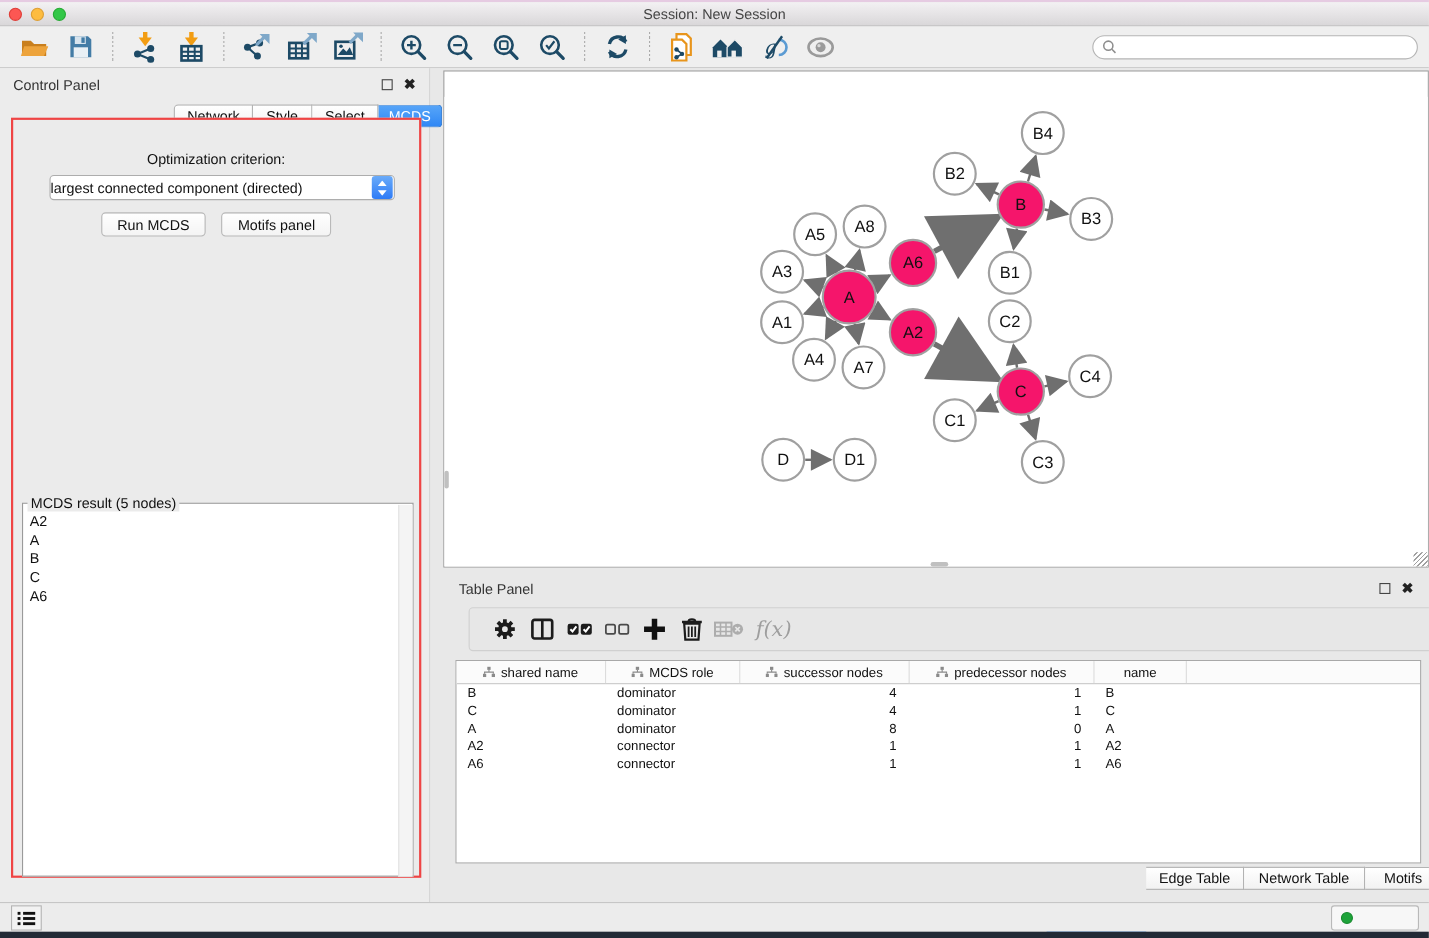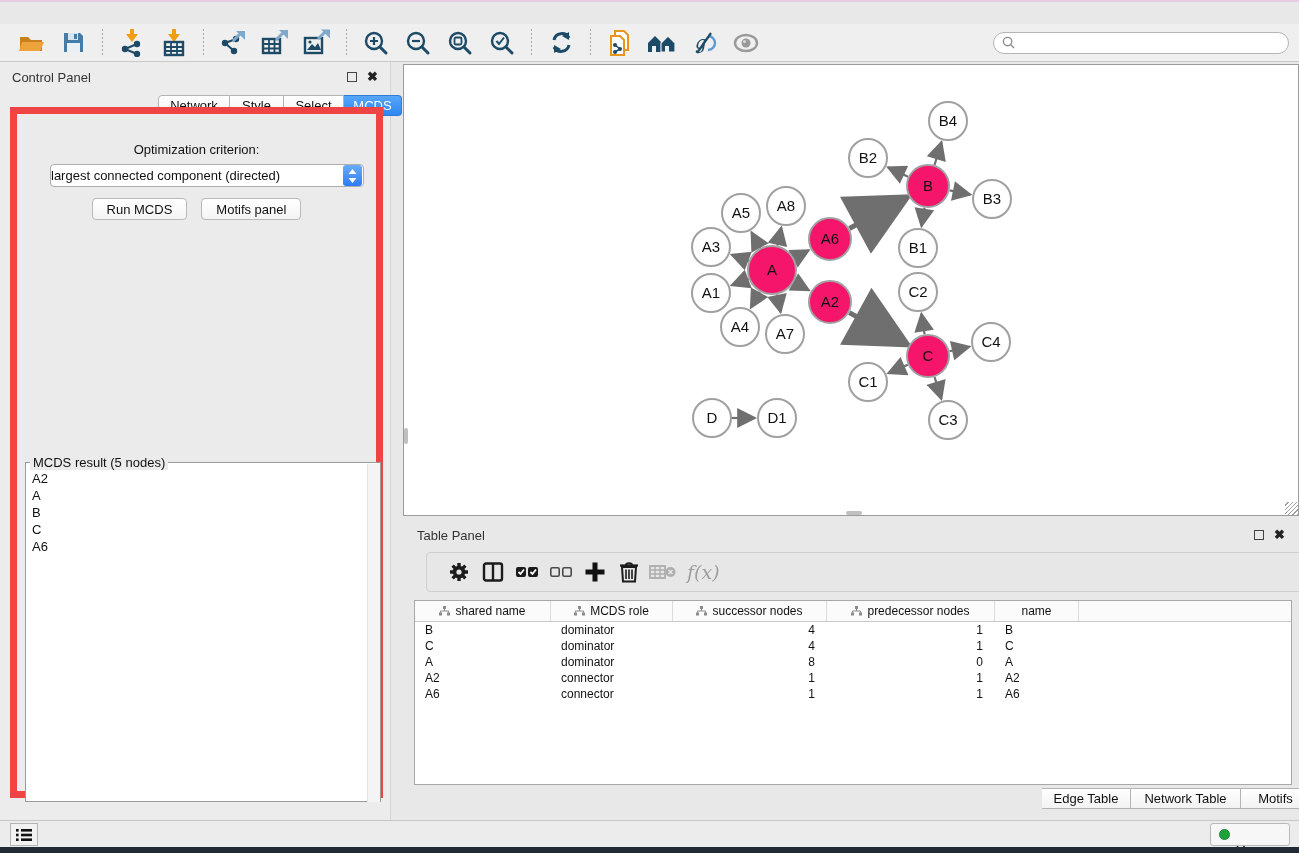--- a/index.html
+++ b/index.html
@@ -42,21 +42,21 @@
   .ph-close { font-size:13px; font-weight:bold; color:#222; line-height:10px; }
 
   .seg-row { position:absolute; left:12px; width:100%; display:flex; justify-content:flex-end; }
   .cp-tabs { top:33px; }
   .seg-btn { height:21px; border:1px solid #b3b3b3; border-left:none; background:linear-gradient(#ffffff,#f2f2f2);
     font-size:13px; color:#111; display:flex; align-items:center; justify-content:center; }
   .seg-btn:first-child { border-left:1px solid #b3b3b3; border-radius:4px 0 0 4px; }
   .seg-btn:last-child { border-radius:0 4px 4px 0; }
   .seg-btn.active { background:linear-gradient(#57a5f8,#2f87f5); color:#fff; border-color:#2f7cd8; }
 
-  .cp-box { position:absolute; left:10px; top:45px; width:373px; height:691px; border:7px solid #ef4444; background:#ebebeb; }
+  .cp-box { position:absolute; left:10px; top:45px; width:373px; height:691px; border:2px solid #ef4444; background:#ebebeb; }
   .opt-label { position:absolute; top:28px; left:0; width:100%; text-align:center; font-size:13px; color:#111; }
   .dropdown { position:absolute; left:33px; top:50px; width:314px; height:23px; background:#fff;
     border:1px solid #adadad; border-radius:4px; display:flex; align-items:center; }
   .dropdown .dd-text { flex:1; font-size:13px; color:#111; padding-left:0; white-space:nowrap; overflow:hidden; }
   .dd-stepper { width:19px; height:21px; margin-right:1px; border-radius:3px; background:linear-gradient(#6aabf9,#2e7bf6);
     display:flex; flex-direction:column; align-items:center; justify-content:center; color:#fff; }
   .dd-stepper svg { display:block; }
   .btn-row { position:absolute; top:84px; left:0; width:100%; display:flex; justify-content:center; gap:14px; }
   .push-btn { height:22px; padding:0 14px; background:linear-gradient(#ffffff,#f4f4f4); border:1px solid #b9b9b9;
     border-radius:4px; font-size:13px; color:#111; display:flex; align-items:center; }
@@ -110,20 +110,28 @@
   .memory-btn span.lbl { font-size:12px; color:#111;margin-top:32px; }
 
   .desktop-strip { position:absolute; left:0; top:847px; width:1299px; height:6px; background:#222a36; }
 </style>
 </head>
 <body>
 
 <div class="app">
 
   <div class="top-strip"></div>
+  <div class="titlebar">
+    <div class="lights">
+      <span class="light red"></span>
+      <span class="light yellow"></span>
+      <span class="light green"></span>
+    </div>
+    <div class="title">Session: New Session</div>
+  </div>
 
   <div class="toolbar">
     <div class="tbtn">
       <svg width="26" height="24" viewBox="0 0 26 24">
         <path d="M2 6 L10 6 L13 9 L24 9 L24 20 L2 20 Z" fill="#c97f1d"></path>
         <path d="M4 11 L26 11 L22 20 L1 20 Z" fill="#eda33b"></path>
       </svg>
     </div>
     <div class="tbtn">
       <svg width="23" height="23" viewBox="0 0 23 23">

